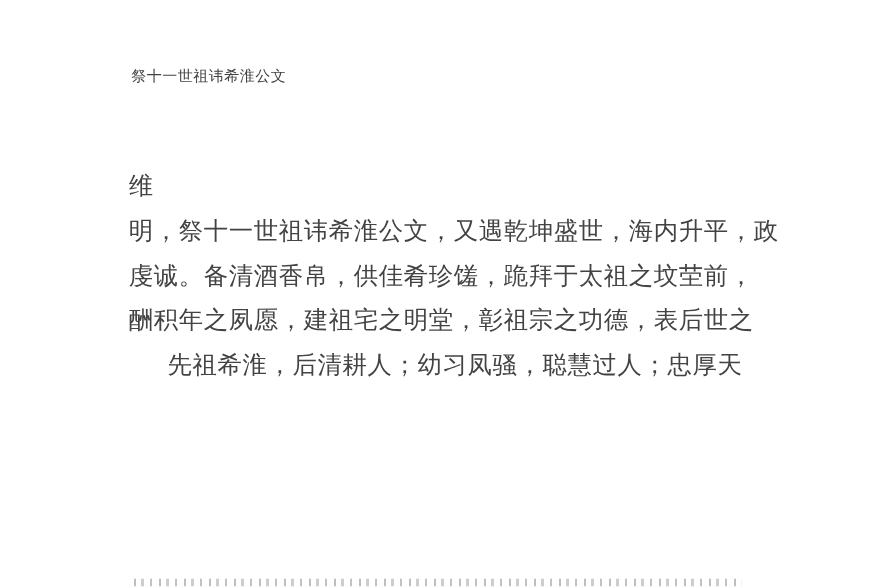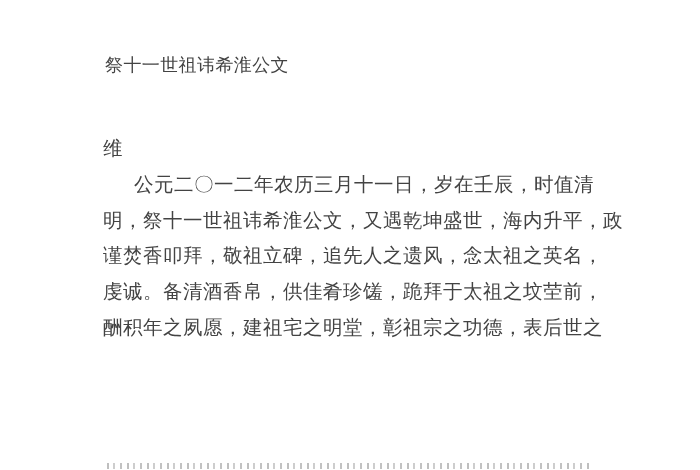--- a/index.html
+++ b/index.html
@@ -17,21 +17,21 @@
     width: 700px;
     height: 470px;
     background: #ffffff;
     font-family: "DejaVu Serif", "Liberation Serif", serif;
     color: #434343;
   }
   .doc-title {
     position: absolute;
     left: 105px;
     top: 53px;
-    font-size: 18px;
+    font-size: 12px;
     letter-spacing: 0.4px;
     white-space: nowrap;
     font-weight: normal;
     margin: 0;
   }
   .body-text {
     position: absolute;
     left: 103px;
     top: 131px;
     width: 520px;
@@ -67,23 +67,22 @@
 </head>
 <body>
 
 <div class="page">
 
   <h1 class="doc-title">祭十一世祖讳希淮公文</h1>
 
   <div class="body-text">
     <div class="text-line">维</div>
 
-    <div class="text-line indent">公元二〇一二年农历三月十一日，岁在壬辰，时值清</div>
     <div class="text-line">明，祭十一世祖讳希淮公文，又遇乾坤盛世，海内升平，政</div>
-    <div class="text-line">谨焚香叩拜，敬祖立碑，追先人之遗风，念太祖之英名，</div>
     <div class="text-line">虔诚。备清酒香帛，供佳肴珍馐，跪拜于太祖之坟茔前，</div>
     <div class="text-line">酬积年之夙愿，建祖宅之明堂，彰祖宗之功德，表后世之</div>
 
+    <div class="text-line indent">先祖希淮，后清耕人；幼习凤骚，聪慧过人；忠厚天</div>
   </div>
 
   <div class="cutoff-strip"></div>
 
 </div>
 
 </body></html>

